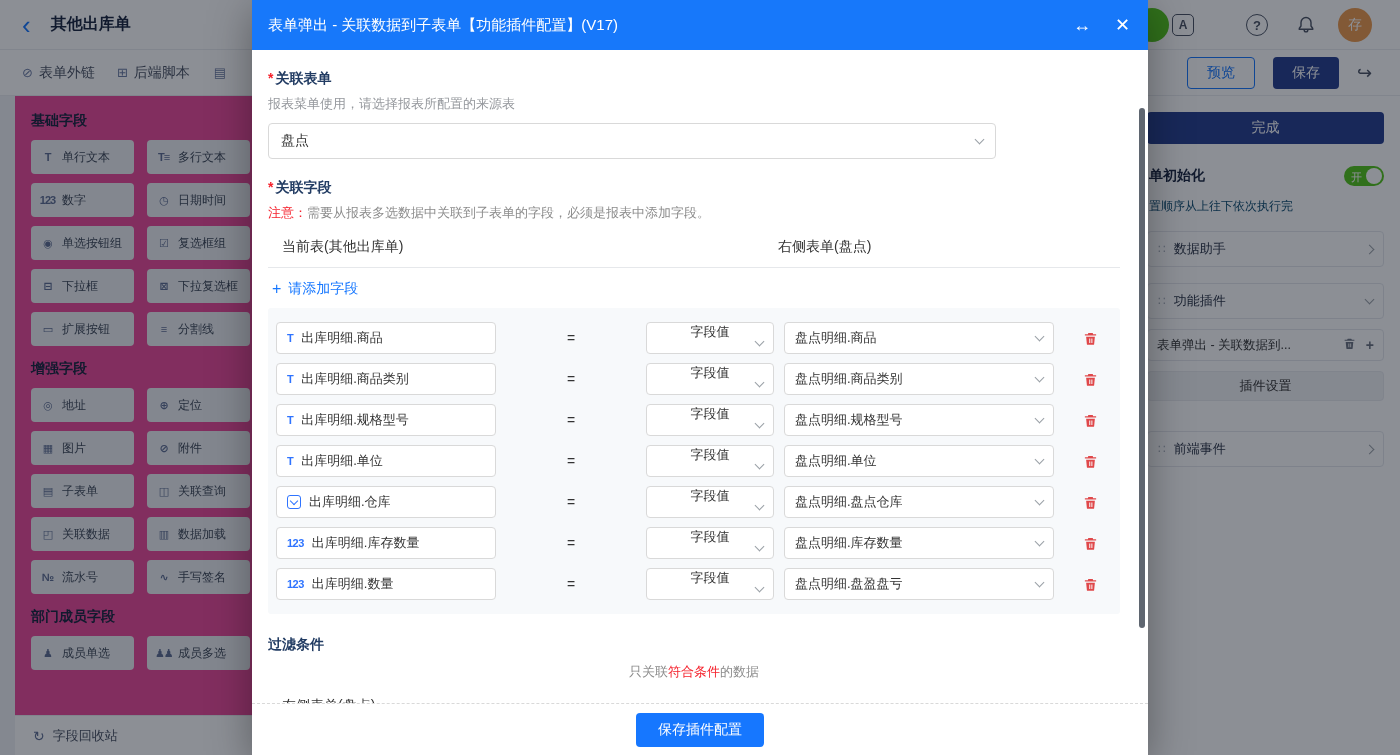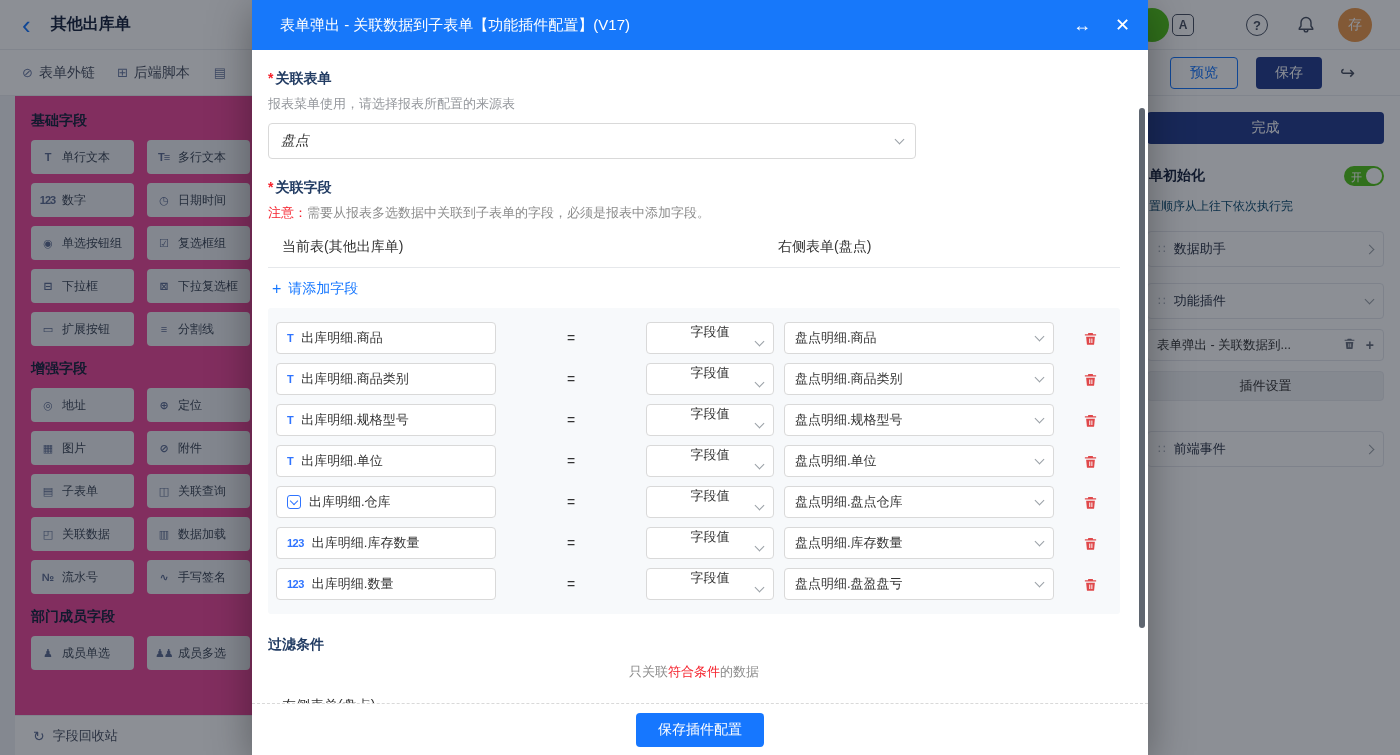--- a/index.html
+++ b/index.html
@@ -14,21 +14,21 @@
   .status-avatar { position:absolute; left:1135px; top:8px; width:34px; height:34px; border-radius:50%; background:var(--success,#52c41a); }
   .icon-lang { position:absolute; left:1172px; top:14px; width:22px; height:22px; border:1.6px solid #4a5263; border-radius:5px; color:#4a5263; font-size:12px; font-weight:bold; display:flex; align-items:center; justify-content:center; }
   .icon-help { position:absolute; left:1246px; top:14px; width:22px; height:22px; border:1.6px solid #4a5263; border-radius:50%; color:#4a5263; font-size:13px; font-weight:bold; display:flex; align-items:center; justify-content:center; }
   .icon-bell { position:absolute; left:1296px; top:15px; }
   .user-avatar { position:absolute; left:1338px; top:8px; width:34px; height:34px; border-radius:50%; background:#ed9a4c; color:#fff; font-size:14px; display:flex; align-items:center; justify-content:center; }
 
   .toolbar { position:absolute; top:50px; left:0; right:0; height:46px; background:#fff; border-bottom:1px solid #ebedf0; display:flex; align-items:center; }
   .tb-tab { display:flex; align-items:center; gap:6px; margin-left:22px; font-size:14px; color:#4a5263; cursor:pointer; }
   .tb-ic { color:#6b7ba3; font-size:13px; }
   .tb-ic.partial { margin-left:24px; }
-  .tb-actions { position:absolute; right:0; top:0; height:46px; display:flex; align-items:center; gap:18px; padding-right:45px; }
+  .tb-actions { position:absolute; right:12px; top:0; height:46px; display:flex; align-items:center; gap:18px; padding-right:16px; }
   .btn-preview { height:32px; padding:0 19px; background:#fff; border:1px solid var(--accent,#1677ff); color:var(--accent,#1677ff); border-radius:4px; font-size:14px; cursor:pointer; font-family:inherit; }
   .btn-save { height:32px; padding:0 19px; background:var(--primary-dark,#243d8f); border:none; color:#fff; border-radius:4px; font-size:14px; cursor:pointer; font-family:inherit; }
   .share { color:#4a5263; font-size:18px; cursor:pointer; }
 
   .sidebar { position:absolute; top:96px; left:0; width:252px; bottom:0; background:#ec4899; border-right:1px solid #ebedf0; padding:2px 16px 44px;margin-left:15px; }
   .sb-title { font-size:14px; font-weight:bold; color:#17233d; margin:14px 0 10px; }
   .sb-grid { display:grid; grid-template-columns:1fr 1fr; gap:9px 13px; }
   .sb-item { height:34px; background:#eef0f4; border-radius:4px; display:flex; align-items:center; gap:6px; padding:0 8px; font-size:12px; color:#3d4757; cursor:pointer; white-space:nowrap; }
   .sb-item .ic { color:#5e6d92; font-size:11px; font-weight:bold; width:17px; text-align:center; flex:none; letter-spacing:-1px; }
   .sb-recycle { position:absolute; bottom:0; left:0; width:251px; height:40px; border-top:1px solid #ebedf0; background:#fff; display:flex; align-items:center; gap:8px; padding-left:18px; font-size:13px; color:#4a5263; cursor:pointer; }
@@ -51,30 +51,30 @@
   .plugin-item { margin:10px 16px 0; border:1px solid #e4e7ed; border-radius:4px; height:32px; display:flex; align-items:center; padding:0 9px; font-size:12.5px; color:#333; cursor:pointer; }
   .plugin-item .acts { margin-left:auto; display:flex; align-items:center; gap:10px; color:#6b7280; }
   .plugin-item .move { font-size:14px; font-weight:bold; line-height:12px; cursor:pointer; }
   .btn-plugin-settings { display:block; margin:10px 16px 0; width:calc(100% - 32px); height:30px; background:#f2f3f5; border:1px solid #e8eaee; border-radius:4px; font-size:13px; color:#333; cursor:pointer; font-family:inherit; }
 
   
   .dim { position:absolute; inset:0; background:rgba(10,16,30,0.47); z-index:5; }
 
   
   .modal { position:absolute; left:252px; top:0; width:896px; height:755px; background:#fff; z-index:10; display:flex; flex-direction:column; box-shadow:0 10px 40px rgba(0,0,0,0.35); }
-  .m-header { flex:none; height:50px; background:var(--header-blue,#1677ff); color:#fff; display:flex; align-items:center; padding:0 18px 0 28px; font-size:15px; }
+  .m-header { flex:none; height:50px; background:var(--header-blue,#1677ff); color:#fff; display:flex; align-items:center; padding:0 18px 0 16px; font-size:15px; }
   .m-hicons { margin-left:auto; display:flex; align-items:center; gap:24px; }
   .m-hicons span { cursor:pointer; font-size:18px; line-height:18px; }
   .m-body { flex:1; overflow:hidden; padding:20px 28px 0 16px; position:relative; }
   .m-label { font-size:14px; font-weight:bold; color:#223c63; }
   .m-label .req { color:var(--danger,#f5222d); margin-right:2px; }
   .m-label.mt { margin-top:20px; }
   .m-label.mt2 { margin-top:22px; }
   .m-hint { font-size:13px; color:#95989d; margin-top:7px; }
-  .m-select { margin-top:10px; width:648px; height:36px; border:1px solid #d9d9d9; border-radius:4px; display:flex; align-items:center; padding:0 12px; font-size:14px; color:#333; cursor:pointer; background:#fff;font-style:italic; }
+  .m-select { margin-top:10px; width:728px; height:36px; border:1px solid #d9d9d9; border-radius:4px; display:flex; align-items:center; padding:0 12px; font-size:14px; color:#333; cursor:pointer; background:#fff; }
   .m-note { font-size:13px; margin-top:7px; }
   .note-red { color:var(--danger,#f5222d); }
   .note-gray, .gray { color:#8c8c8c; }
   .red { color:var(--danger,#f5222d); }
   .m-colheads { position:relative; margin-top:16px; padding-bottom:28px; border-bottom:1px solid #e6e8eb; font-size:14px; color:#333; height:30px; }
   .ch-left { margin-left:14px; }
   .ch-right { position:absolute; left:510px; top:0; }
   .m-add { margin:12px 0 10px 4px; color:var(--accent,#1677ff); font-size:14px; display:flex; align-items:center; gap:7px; width:fit-content; cursor:pointer; }
   .m-add .plus { font-size:16px; line-height:14px; }
   .rows-panel { background:#f7f9fb; border-radius:3px; padding:5px 8px; }

